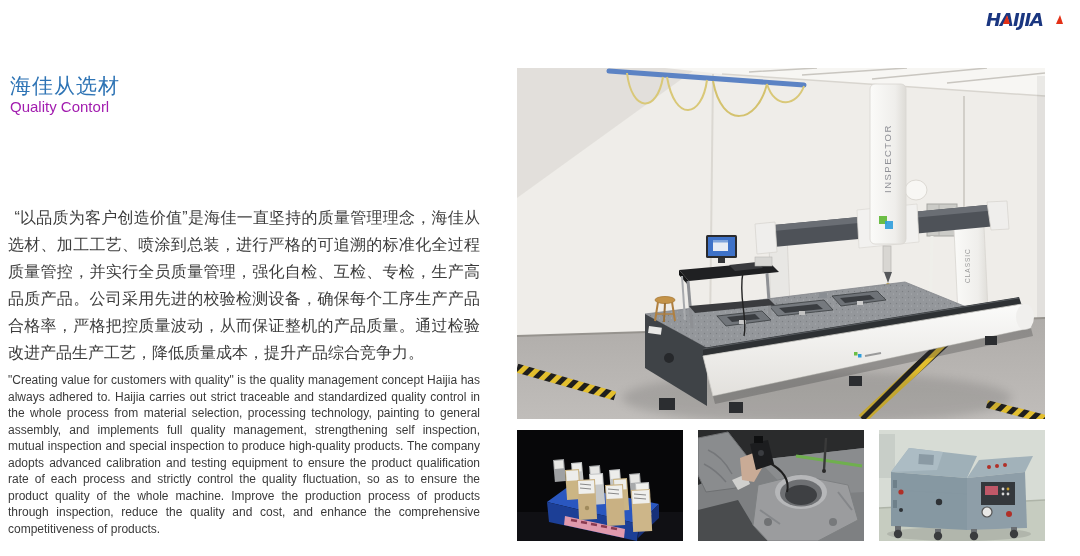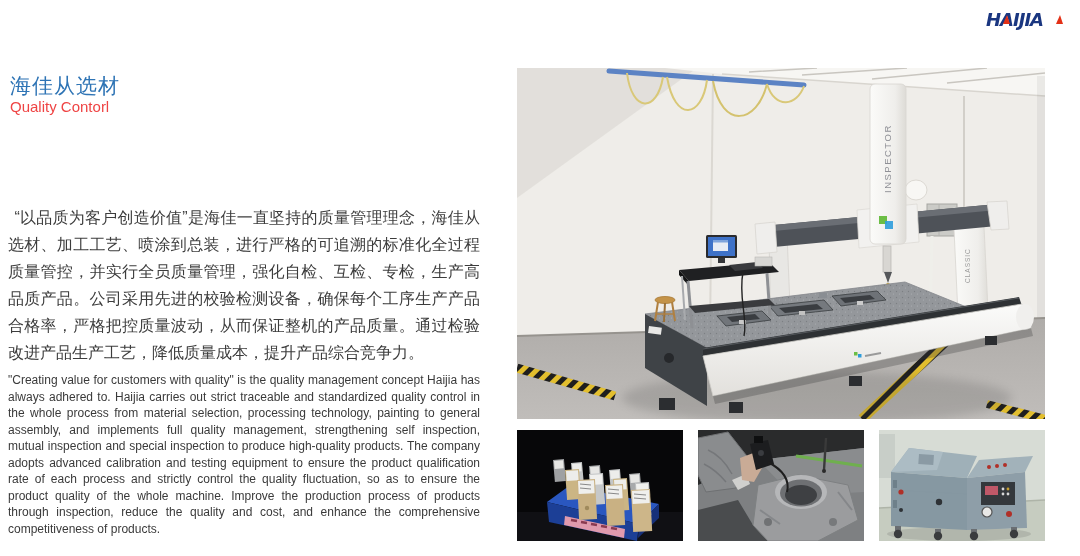--- a/index.html
+++ b/index.html
@@ -10,21 +10,21 @@
     overflow:hidden;
     font-family:"Liberation Sans","DejaVu Sans",sans-serif;
   }
   .logo{position:absolute;top:6px;right:10px;width:84px;height:28px;}
   .title-zh{
     position:absolute;left:10px;top:72px;
     font-size:21px;letter-spacing:1px;color:#2E74B5;font-weight:400;
   }
   .title-en{
     position:absolute;left:10px;top:98px;
-    font-size:15px;color:#ef4444;font-weight:400;
+    font-size:15px;color:#a21caf;font-weight:400;
   }
   .para-zh{
     position:absolute;left:8px;top:204px;width:472px;
     font-size:16px;line-height:27px;color:#3C3C3C;
     text-align:justify;text-justify:inter-ideograph;
     text-indent:0.4em;
   }
   .para-en{
     position:absolute;left:8px;top:372px;width:472px;
     font-size:12px;line-height:16.5px;color:#3A3A3A;

